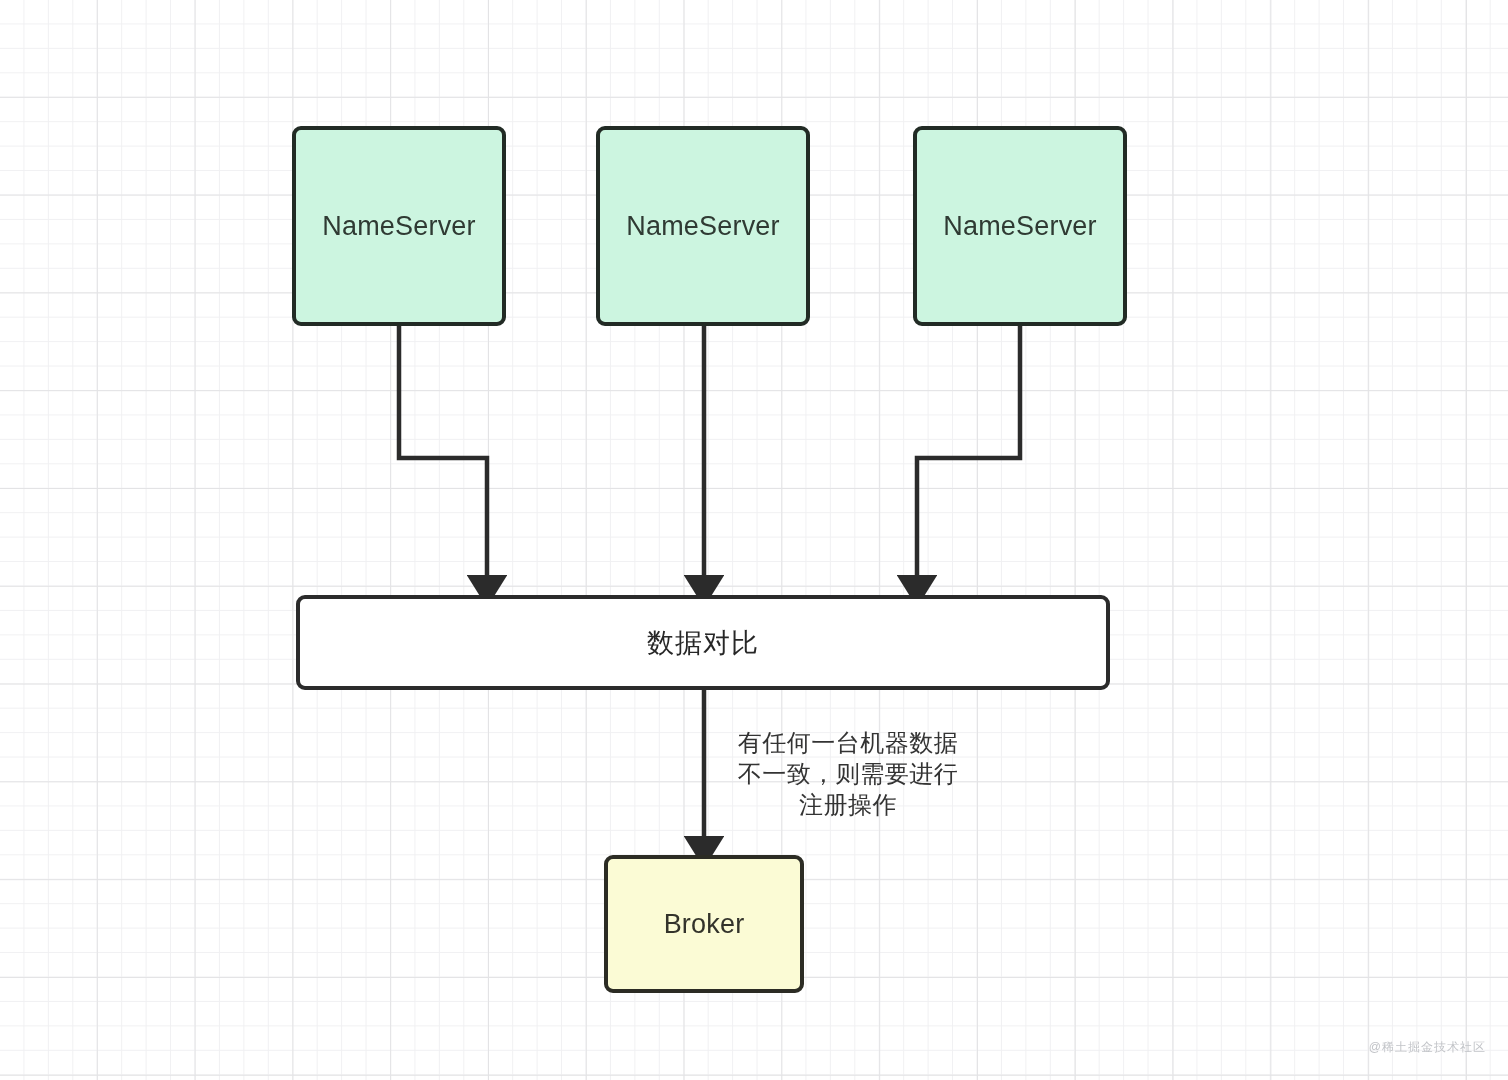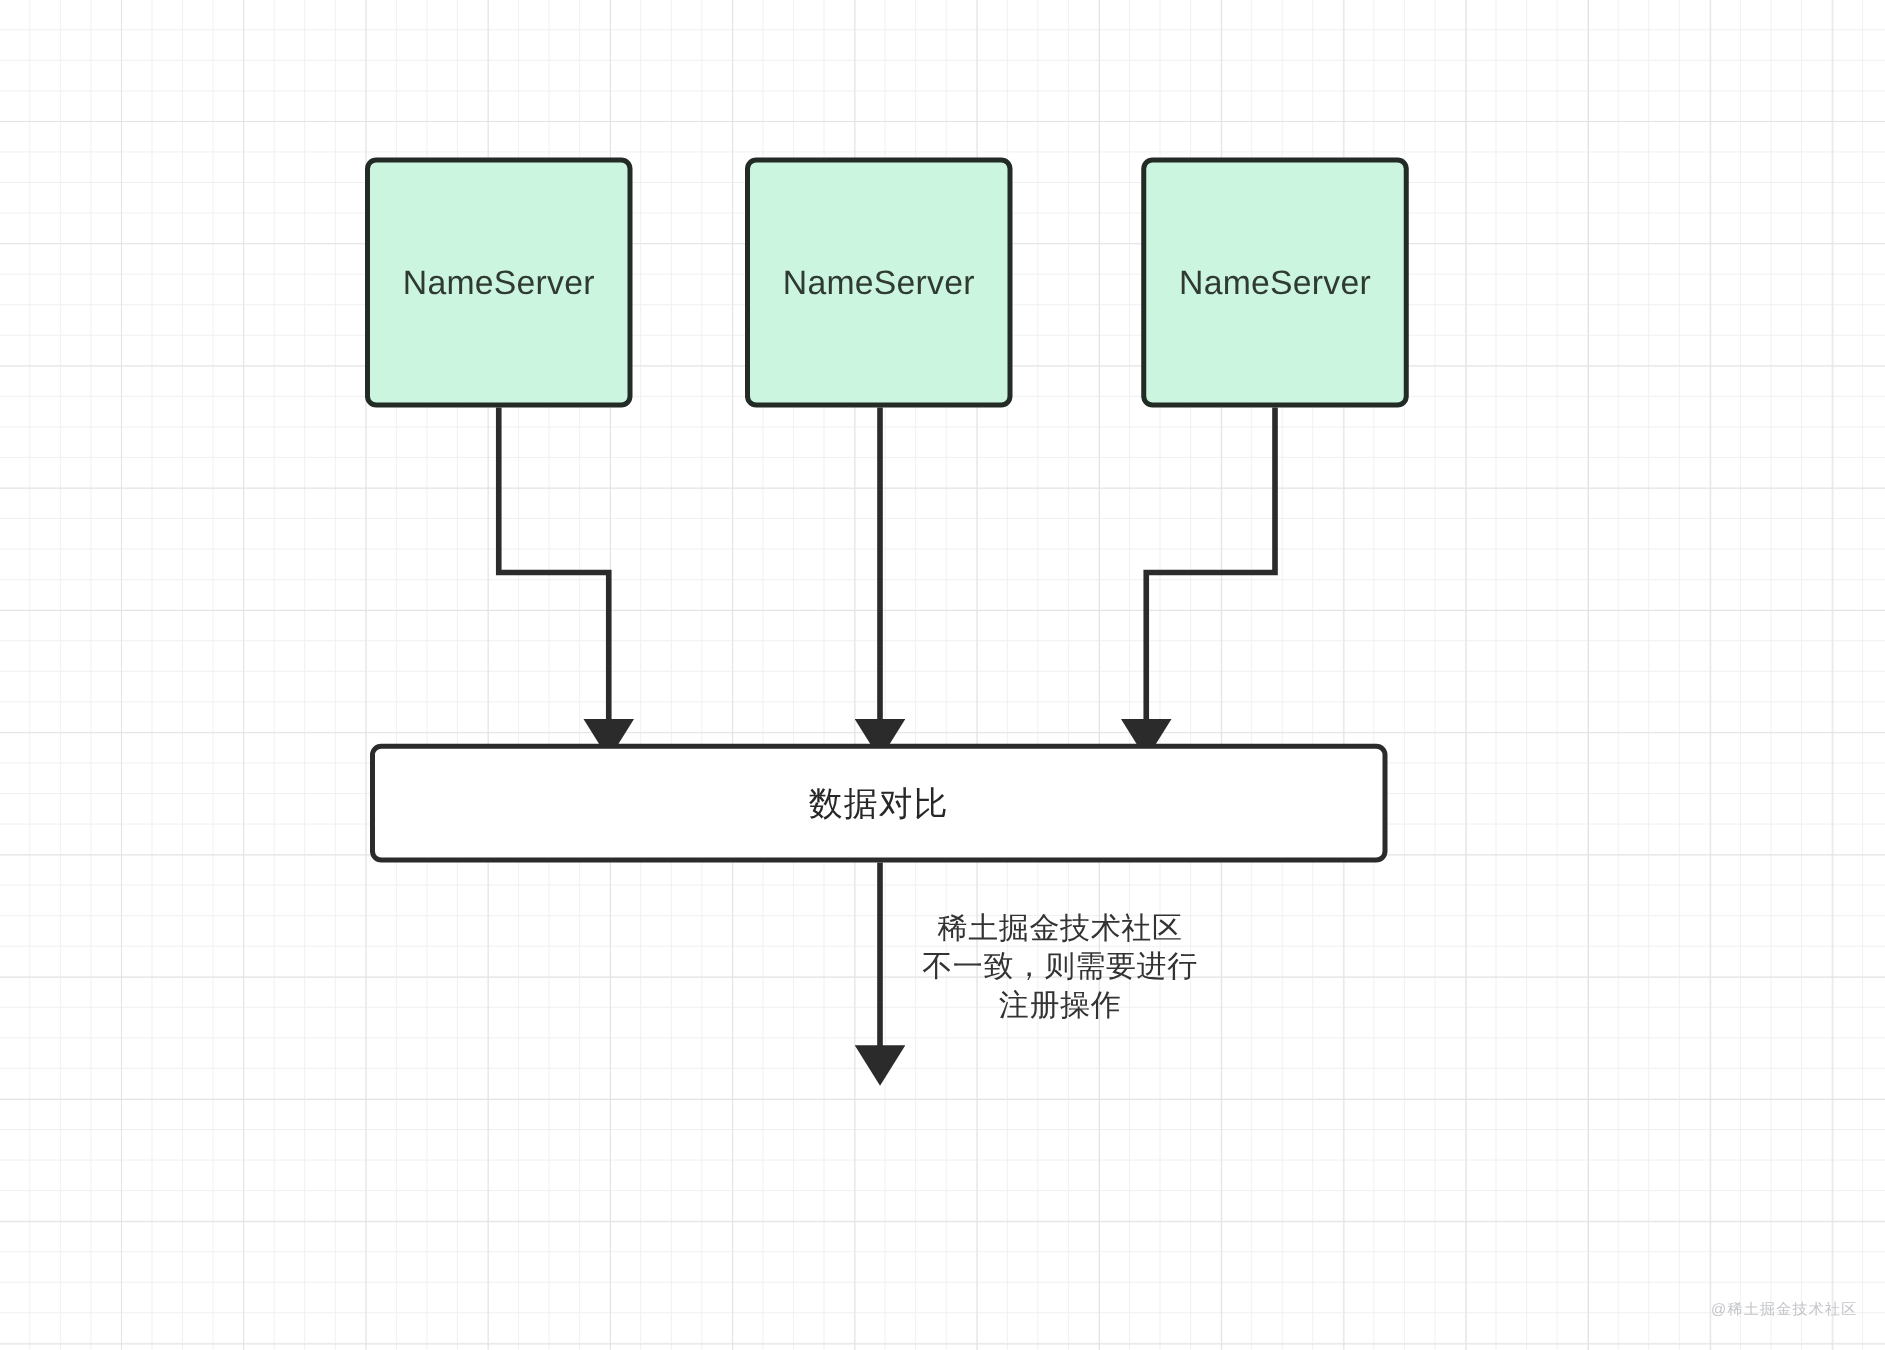--- a/index.html
+++ b/index.html
@@ -142,20 +142,23 @@
   </div>
 
   <div class="node node-ns" style="left:913px; top:126px; width:214px; height:200px;">
     <span class="node-label">NameServer</span>
   </div>
 
   <div class="node node-compare" style="left:296px; top:595px; width:814px; height:95px;">
     <span class="node-label">数据对比</span>
   </div>
 
+  <div class="node node-broker" style="left:604px; top:855px; width:200px; height:138px;">
+    <span class="node-label">Broker</span>
+  </div>
 
-  <div class="edge-label" style="left:722px; top:727px; width:252px;">稀土掘金技术社区
+  <div class="edge-label" style="left:722px; top:727px; width:252px;">有任何一台机器数据
 不一致，则需要进行
 注册操作</div>
 
   <div class="watermark">@稀土掘金技术社区</div>
 
 </div>
 
 </body></html>

